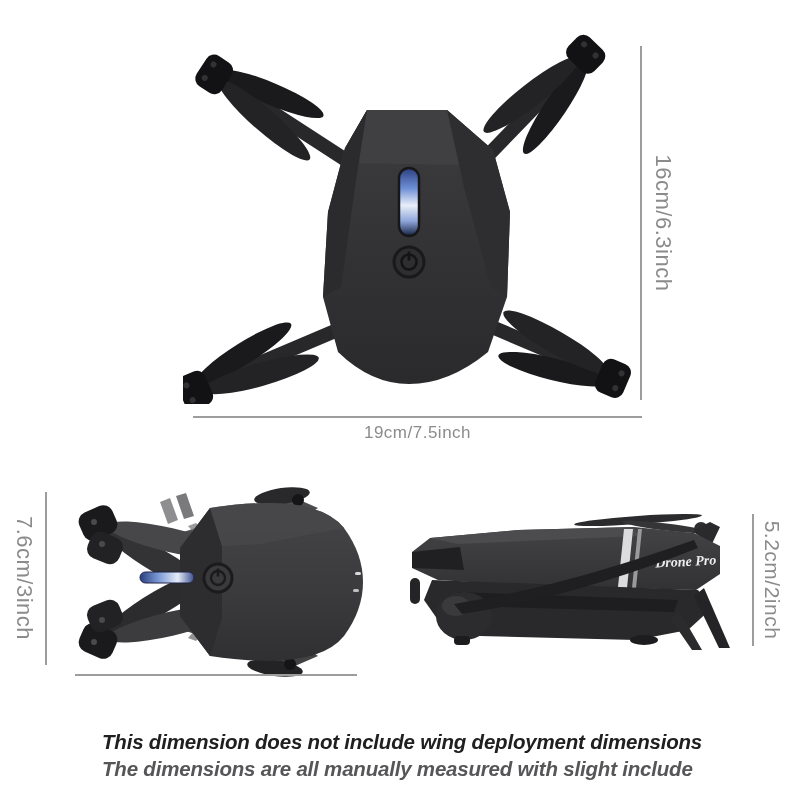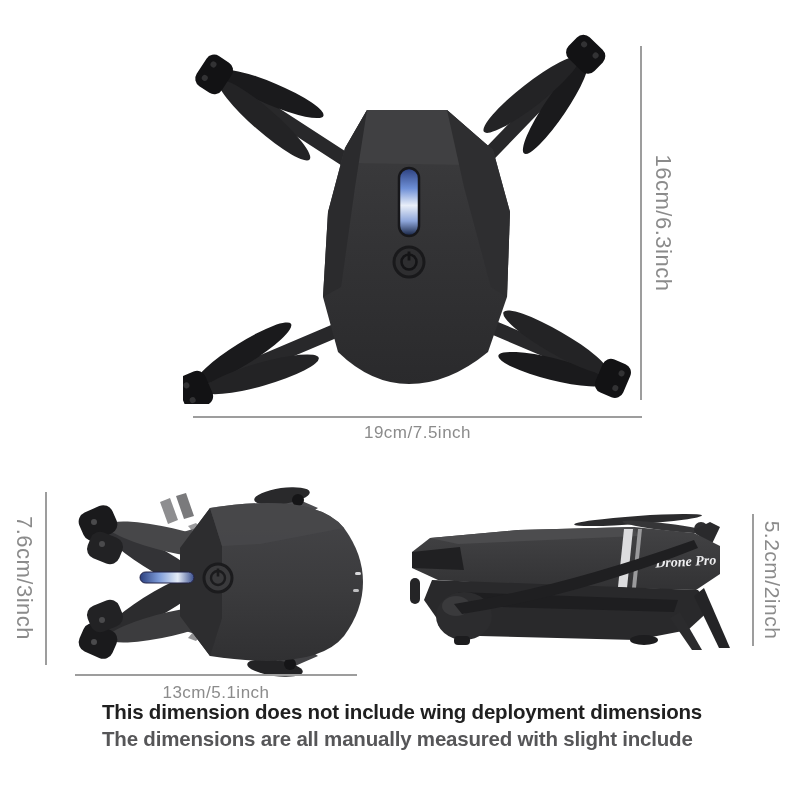--- a/index.html
+++ b/index.html
@@ -8,23 +8,24 @@
     font-family:"Liberation Sans",sans-serif;
   }
   .abs{position:absolute;}
   .dim-line{position:absolute;background:#9d9d9d;}
   .dim-label{
     position:absolute;color:#8b8b8b;font-size:17px;font-weight:400;
     text-align:center;white-space:nowrap;letter-spacing:0.5px;
   }
   .dim-label.vertical{transform:rotate(90deg);height:30px;line-height:30px;font-size:22px;}
   .notes{
-    position:absolute;left:102px;top:698px;
+    position:absolute;left:102px;top:728px;
     font-weight:700;font-size:20.5px;line-height:27px;letter-spacing:-0.2px;
     white-space:nowrap;
+    font-style:italic;
   }
   .notes .n1{color:#202020;}
   .notes .n2{color:#565658;}
   figure{margin:0;padding:0;position:absolute;}
   svg{display:block;}
 </style>
 </head>
 <body>
 
 <div class="stage">
@@ -206,21 +207,20 @@
   <div class="dim-line" style="left:45px;top:492px;width:2px;height:173px;"></div>
   <div class="dim-line" style="left:75px;top:674px;width:282px;height:2px;"></div>
   <div class="dim-line" style="left:752px;top:514px;width:2px;height:132px;"></div>
 
   <div class="dim-label vertical" style="left:486px;top:208px;width:354px;">16cm/6.3inch</div>
 
   <div class="dim-label" style="left:193px;top:423px;width:449px;">19cm/7.5inch</div>
 
   <div class="dim-label vertical" style="left:-62px;top:563px;width:172px;">7.6cm/3inch</div>
 
-  <div class="dim-label" style="left:75px;top:683px;width:282px;">13cm/5.1inch</div>
 
   <div class="dim-label vertical" style="left:706px;top:565px;width:132px;font-size:21px;">5.2cm/2inch</div>
 
   <div class="notes">
     <div class="n1">This dimension does not include wing deployment dimensions</div>
     <div class="n2">The dimensions are all manually measured with slight include</div>
   </div>
 
 </div>
 

